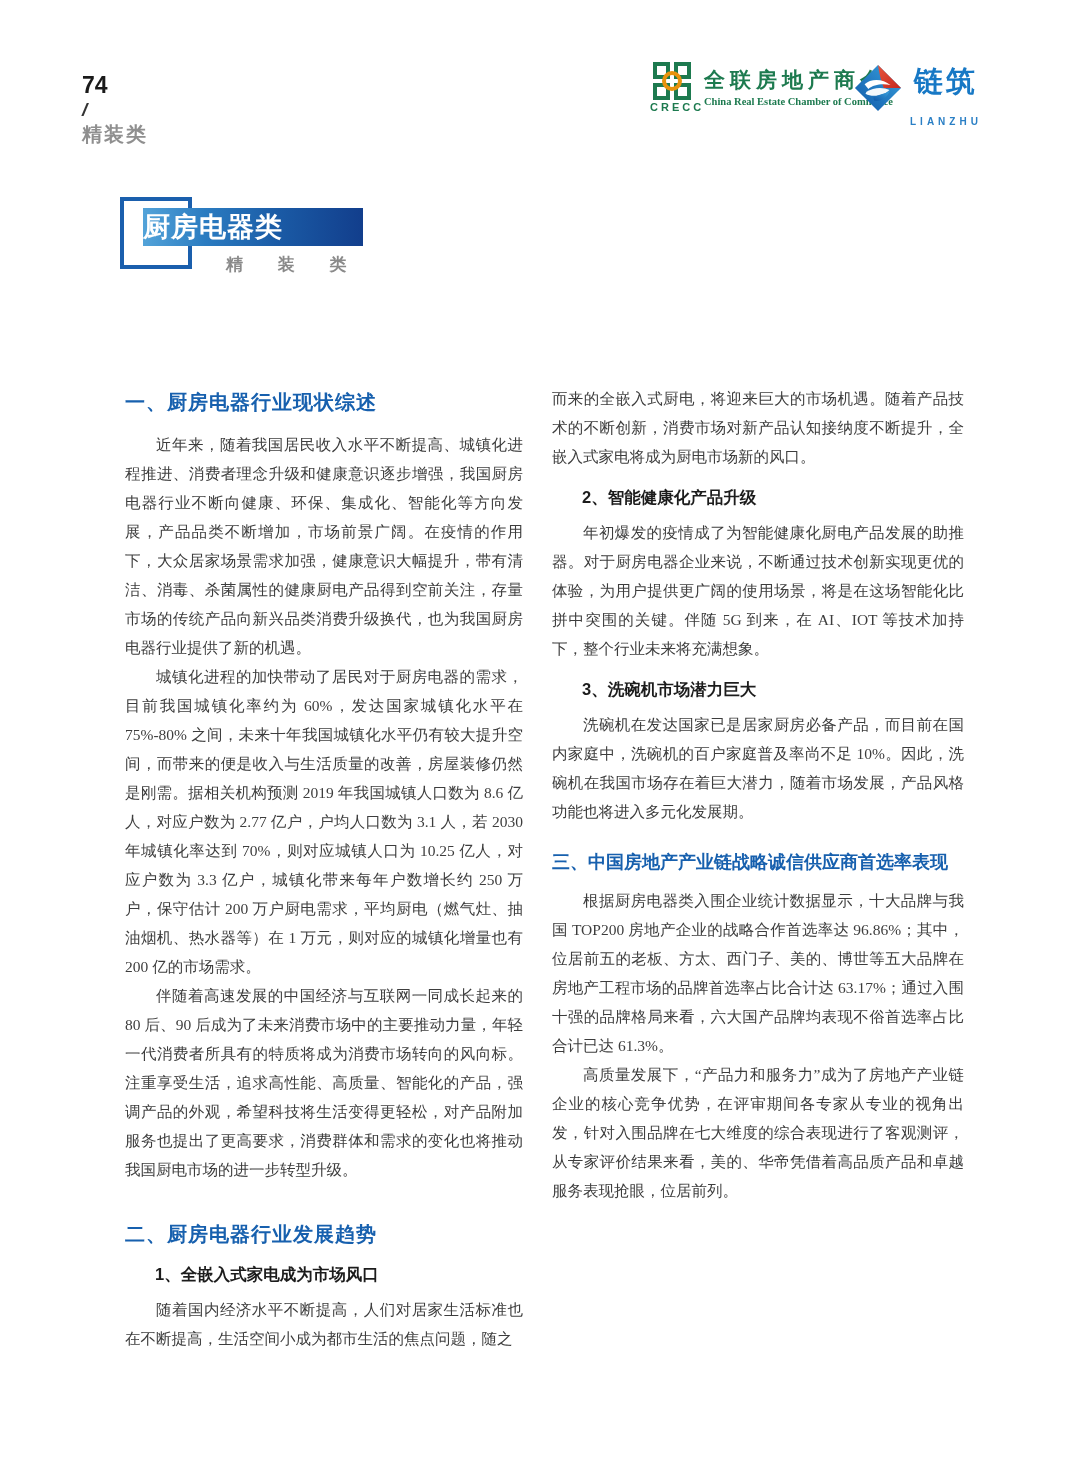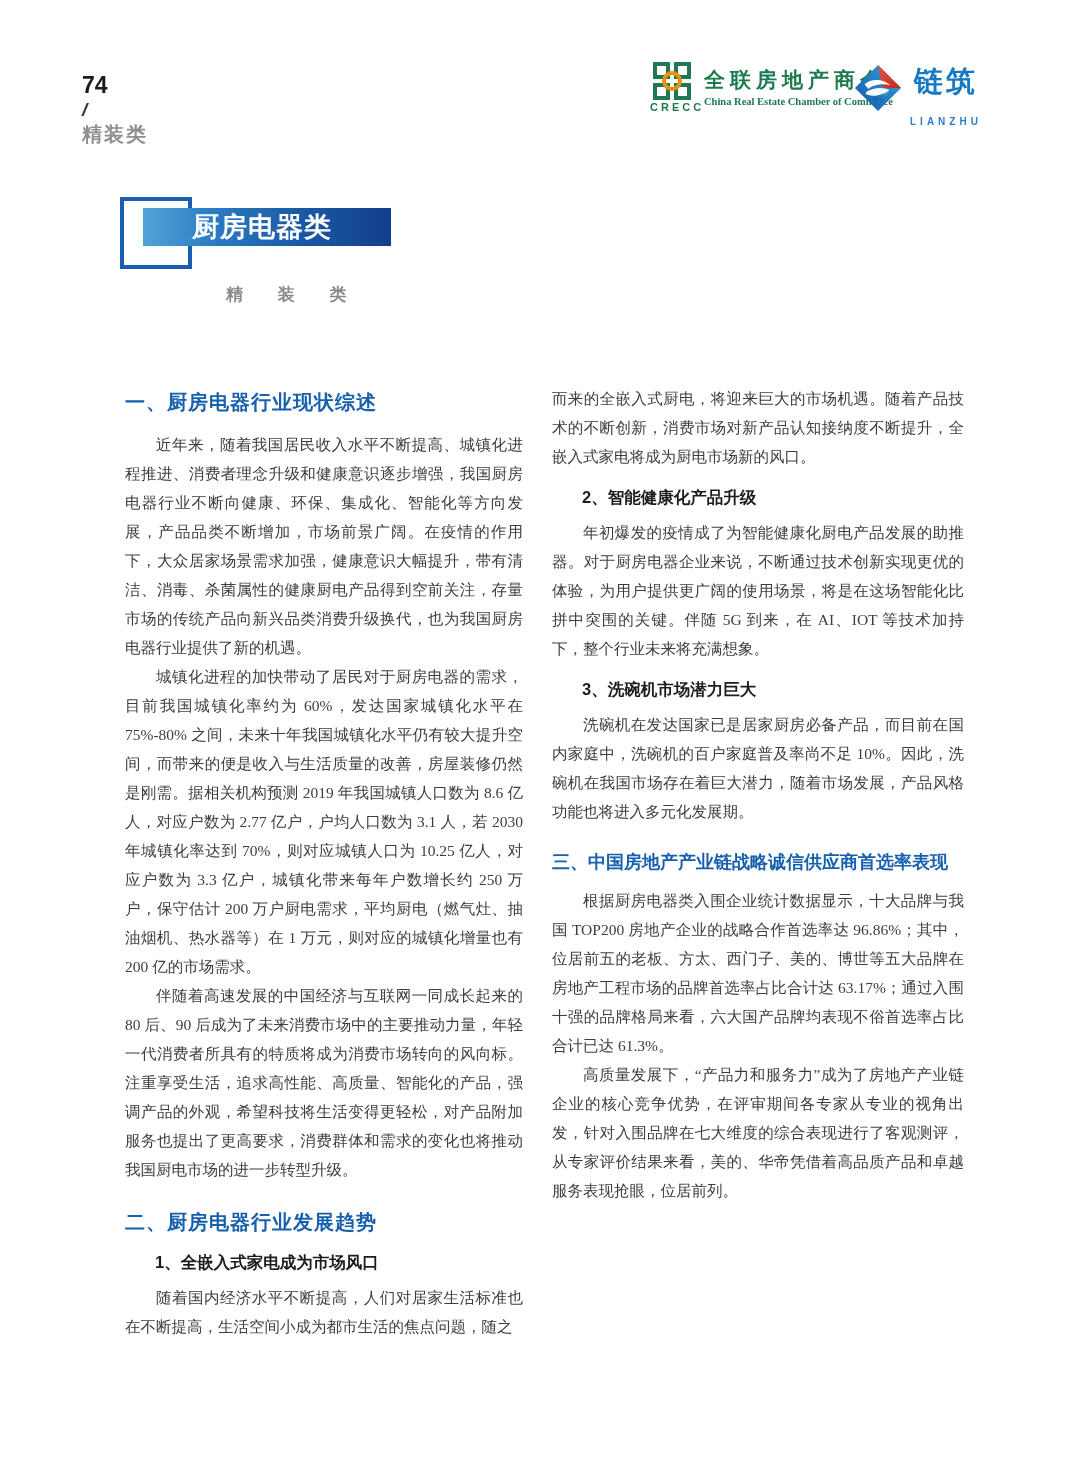--- a/index.html
+++ b/index.html
@@ -34,38 +34,38 @@
   .lianzhu { position:absolute; left:854px; top:60px; display:flex; align-items:flex-start;text-align:center; }
   .lianzhu-icon { width:48px; height:48px; margin-top:4px; }
   .lianzhu-text { margin-left:8px; padding-top:2px; }
   .lianzhu-cn { font-size:29px; font-weight:bold; color:#1778c5; letter-spacing:3px; white-space:nowrap; }
   .lianzhu-en { font-size:10px; font-weight:bold; color:#2a7fc5; letter-spacing:4px; margin-top:14px; }
 
   
   .badge { position:absolute; left:118px; top:195px; width:260px; height:95px; }
   .badge-bracket { position:absolute; left:2px; top:2px; width:72px; height:72px;
     border:4px solid #1a5fad; }
-  .badge-bar { position:absolute; left:25px; top:13px; width:248px; height:38px;
+  .badge-bar { position:absolute; left:25px; top:13px; width:220px; height:38px;
     background:linear-gradient(90deg,#53a3d9 0%,#2b7cc1 28%,#1a5aa5 62%,#123e8c 100%);
-    color:#ffffff; font-size:27px; font-weight:bold; text-align:center;
+    color:#ffffff; font-size:27px; font-weight:bold; text-align:left;
     line-height:38px; padding-right:10px; letter-spacing:1px; }
   .badge-sub { position:absolute; left:108px; top:58px; font-size:17px; font-weight:bold;
-    color:#8a8a8a; letter-spacing:15px;margin-top:30px; }
+    color:#8a8a8a; letter-spacing:15px; }
 
   
   .col { position:absolute; color:#3d3d3d; font-family:"Liberation Serif","DejaVu Serif",serif;
     font-size:15.5px; line-height:29px; text-align:justify; }
   .col-left  { left:125px; top:388px; width:398px; }
   .col-right { left:552px; top:384px; width:412px; }
 
   .sec-heading { font-family:"Liberation Sans","DejaVu Sans",sans-serif; color:#1760ae;
     font-size:20px; font-weight:bold; line-height:28px; letter-spacing:1px;
     margin:0 0 14px 0; text-align:left; }
   .sec-heading.tight { font-size:18px; letter-spacing:0; margin:22px 0 10px 0; }
-  .sec-heading.gap-top { margin-top:24px;font-family:Liberation Serif, serif; }
+  .sec-heading.gap-top { margin-top:36px;font-family:Liberation Serif, serif; }
   .sub-heading { font-family:"Liberation Sans","DejaVu Sans",sans-serif; color:#1c1c1c;
     font-size:16.5px; font-weight:bold; line-height:24px; margin:14px 0 9px 30px; text-align:left; }
   .col p { margin:0; }
   .col p.indent { text-indent:2em; }
 </style>
 </head>
 <body>
 
 <div class="page">
 

